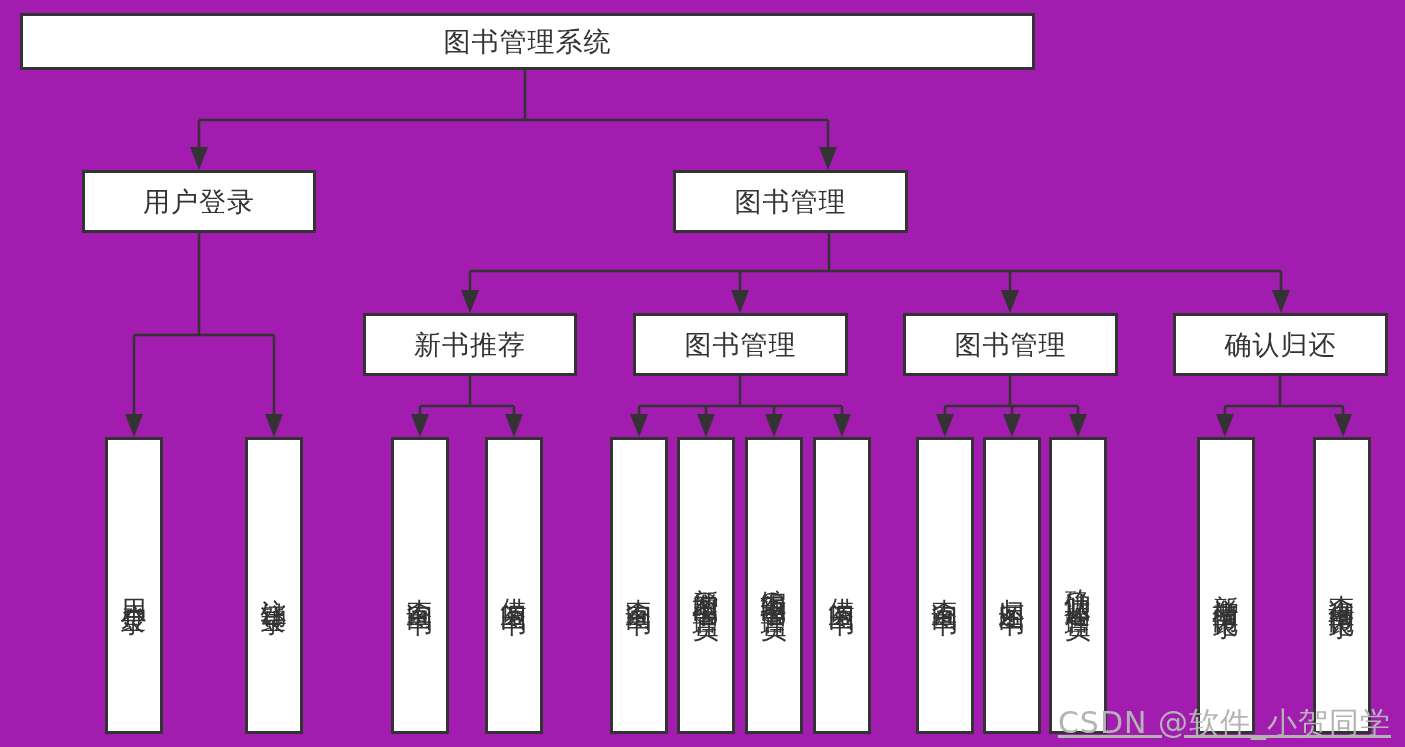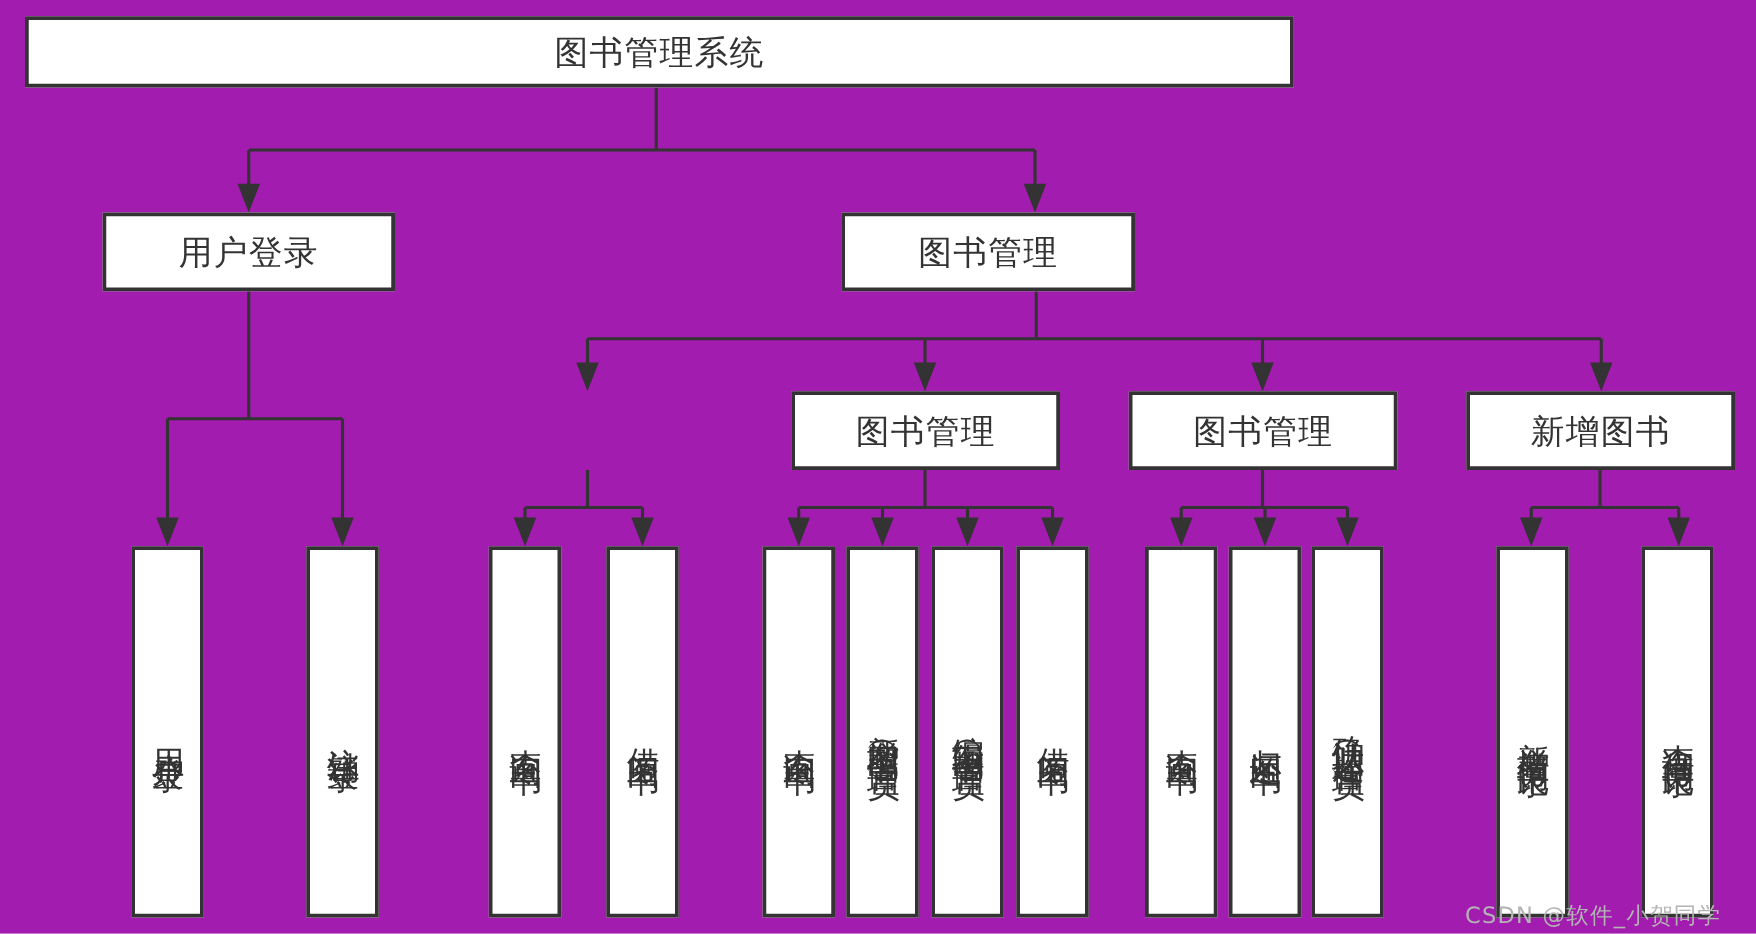--- a/index.html
+++ b/index.html
@@ -16,22 +16,22 @@
   .leaf{
     position:absolute;box-sizing:border-box;border:3px solid #333333;background:#ffffff;
     top:437px;width:58px;height:297px;
     display:flex;align-items:center;justify-content:center;
   }
   .leaf>span{
     writing-mode:vertical-rl;text-orientation:mixed;
     font-size:26px;letter-spacing:4px;line-height:1;color:#333333;
   }
   .watermark{
-    position:absolute;right:28px;bottom:3px;
-    font-size:18px;letter-spacing:1px;color:#b4b4b4;white-space:nowrap;
+    position:absolute;right:14px;bottom:3px;
+    font-size:30px;letter-spacing:1px;color:#b4b4b4;white-space:nowrap;text-decoration:underline;
   }
 </style>
 </head>
 <body>
 
 <div class="canvas">
 
   <svg class="conn-svg" viewBox="0 0 1405 747" xmlns="http://www.w3.org/2000/svg">
     <g fill="none" stroke="#333333" stroke-width="2.5">
       <path d="M525 70 V120 M199 120 H828 M199 120 V166 M828 120 V166"></path>
@@ -69,28 +69,31 @@
     <span>图书管理系统</span>
   </div>
 
   <div class="node" style="left:82px;top:170px;width:234px;height:63px">
     <span>用户登录</span>
   </div>
   <div class="node" style="left:673px;top:170px;width:235px;height:63px">
     <span>图书管理</span>
   </div>
 
+  <div class="node" style="left:363px;top:313px;width:214px;height:63px">
+    <span>新书推荐</span>
+  </div>
   <div class="node" style="left:633px;top:313px;width:215px;height:63px">
     <span>图书管理</span>
   </div>
   <div class="node" style="left:903px;top:313px;width:215px;height:63px">
     <span>图书管理</span>
   </div>
   <div class="node" style="left:1173px;top:313px;width:215px;height:63px">
-    <span>新增图书</span>
+    <span>确认归还</span>
   </div>
 
   <div class="leaf" style="left:105px">
     <span>用户登录</span>
   </div>
   <div class="leaf" style="left:245px">
     <span>注销登录</span>
   </div>
 
   <div class="leaf" style="left:391px">

